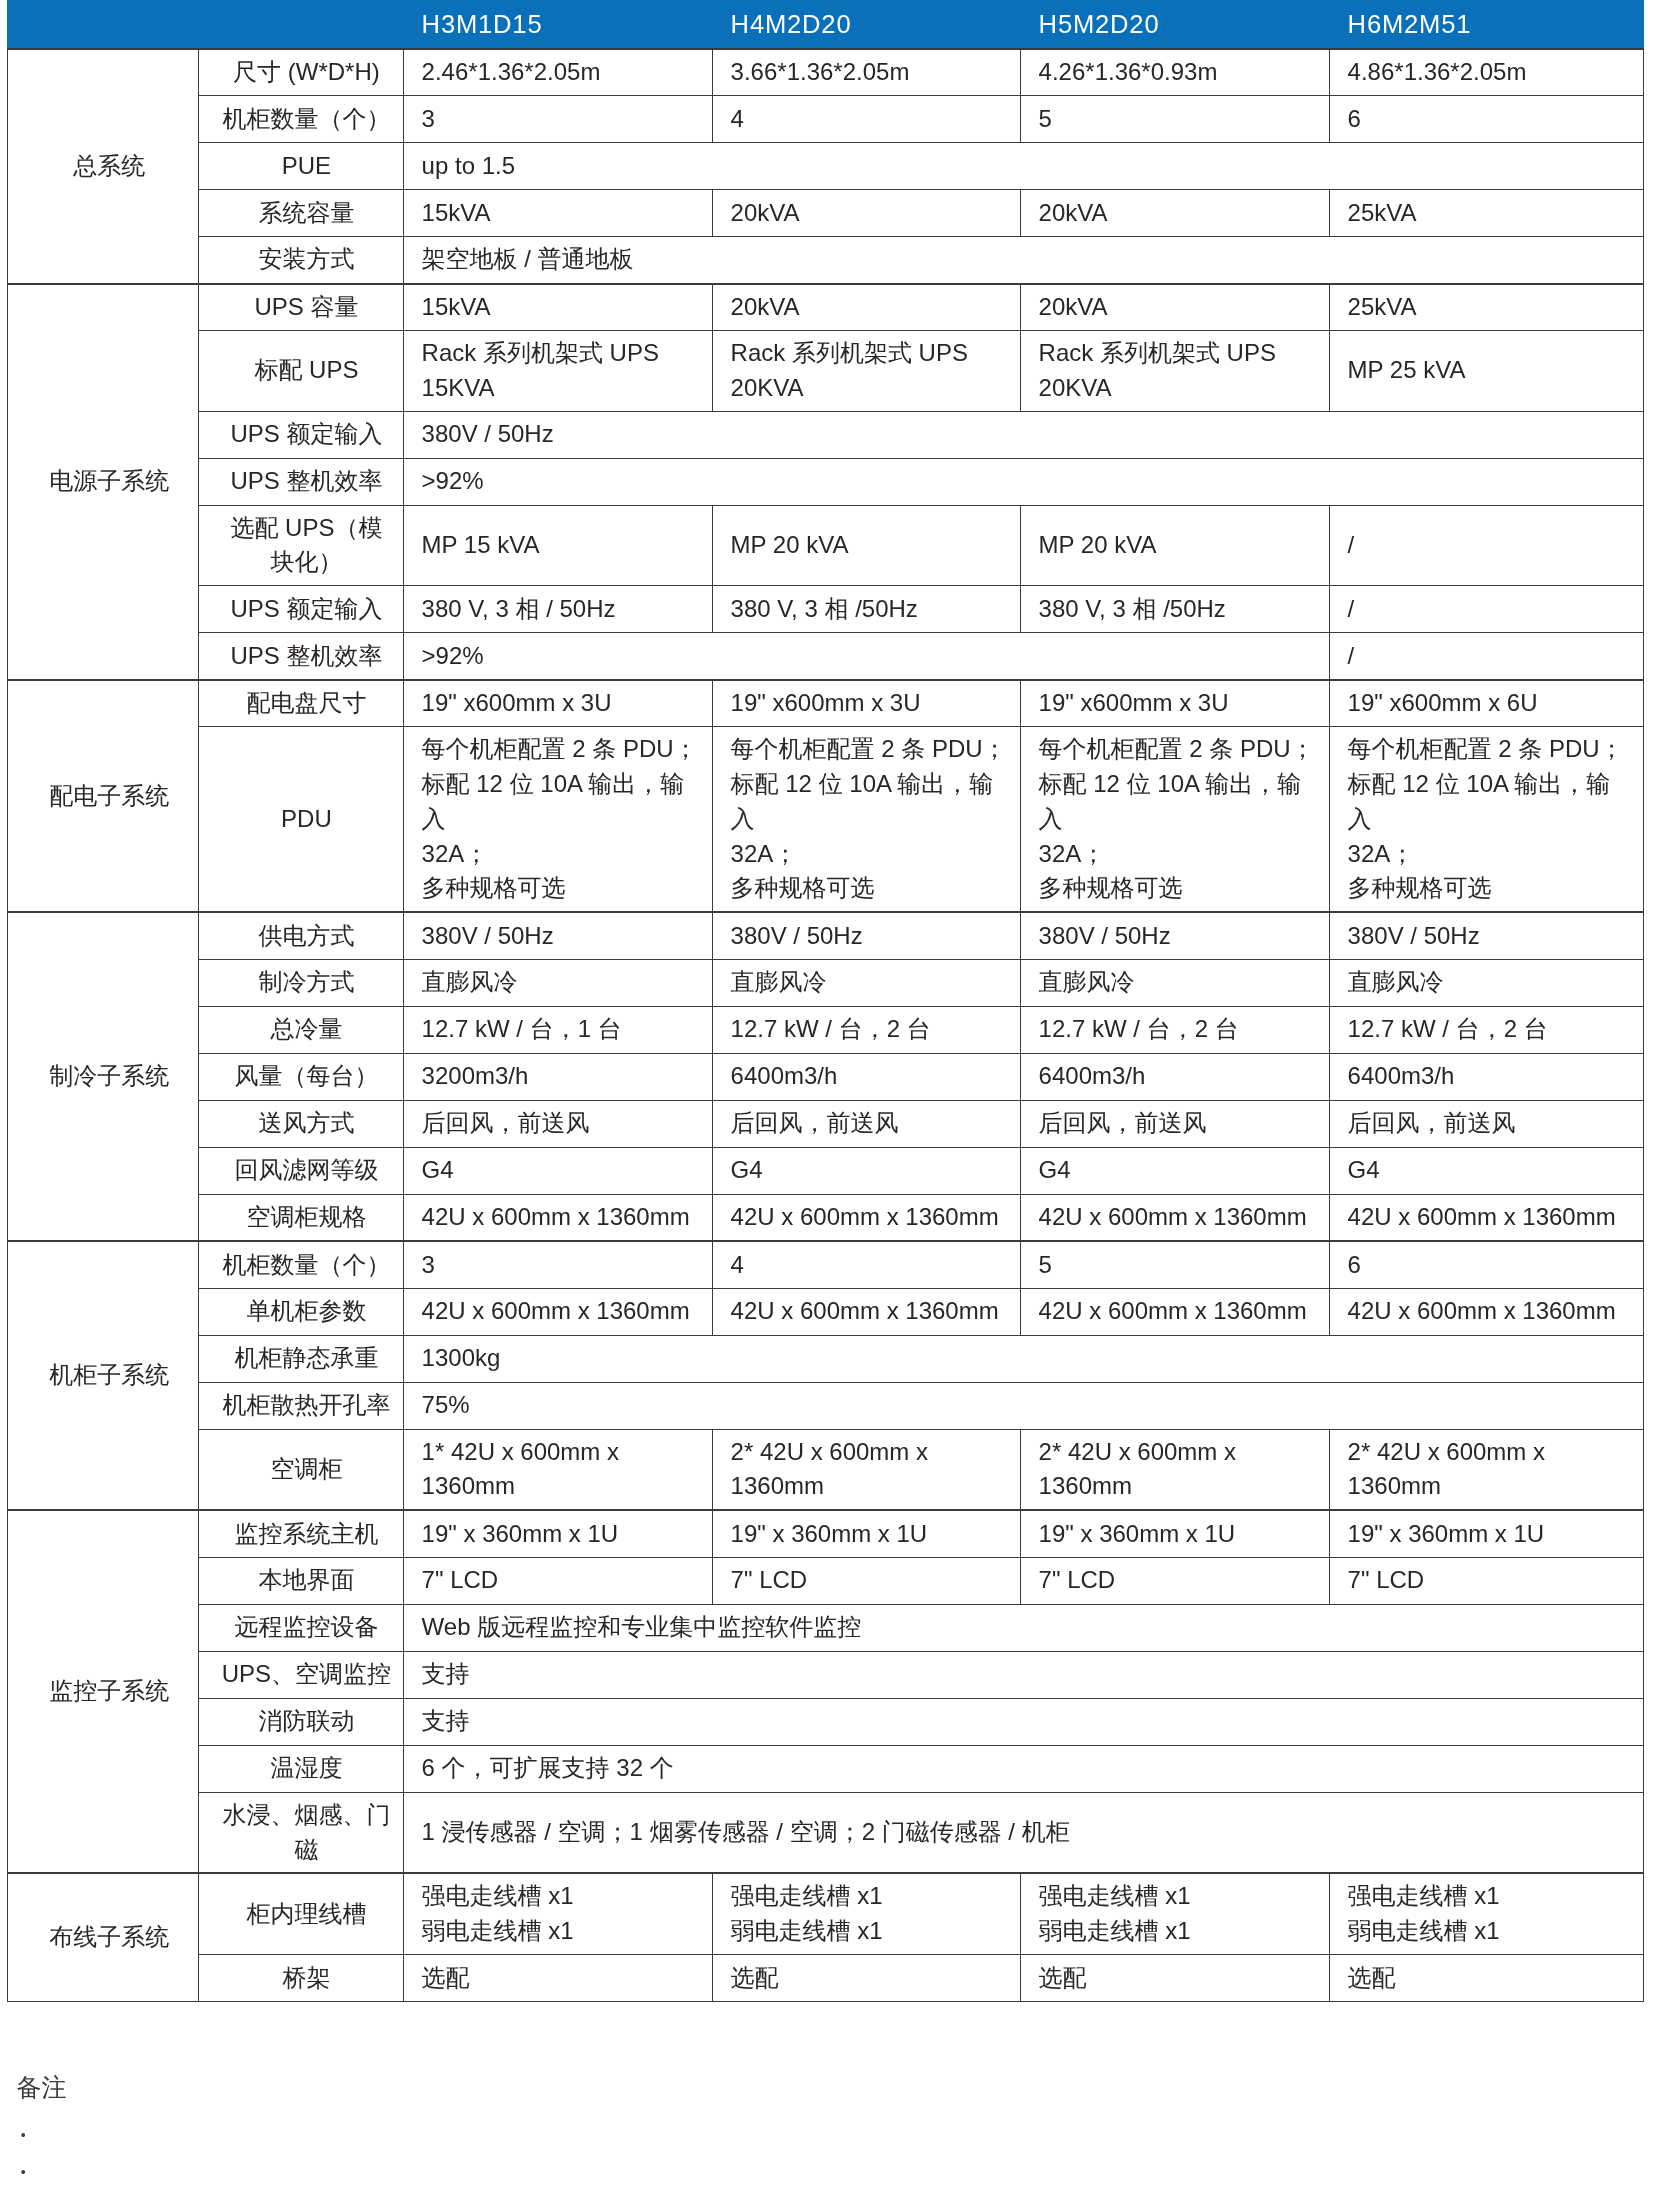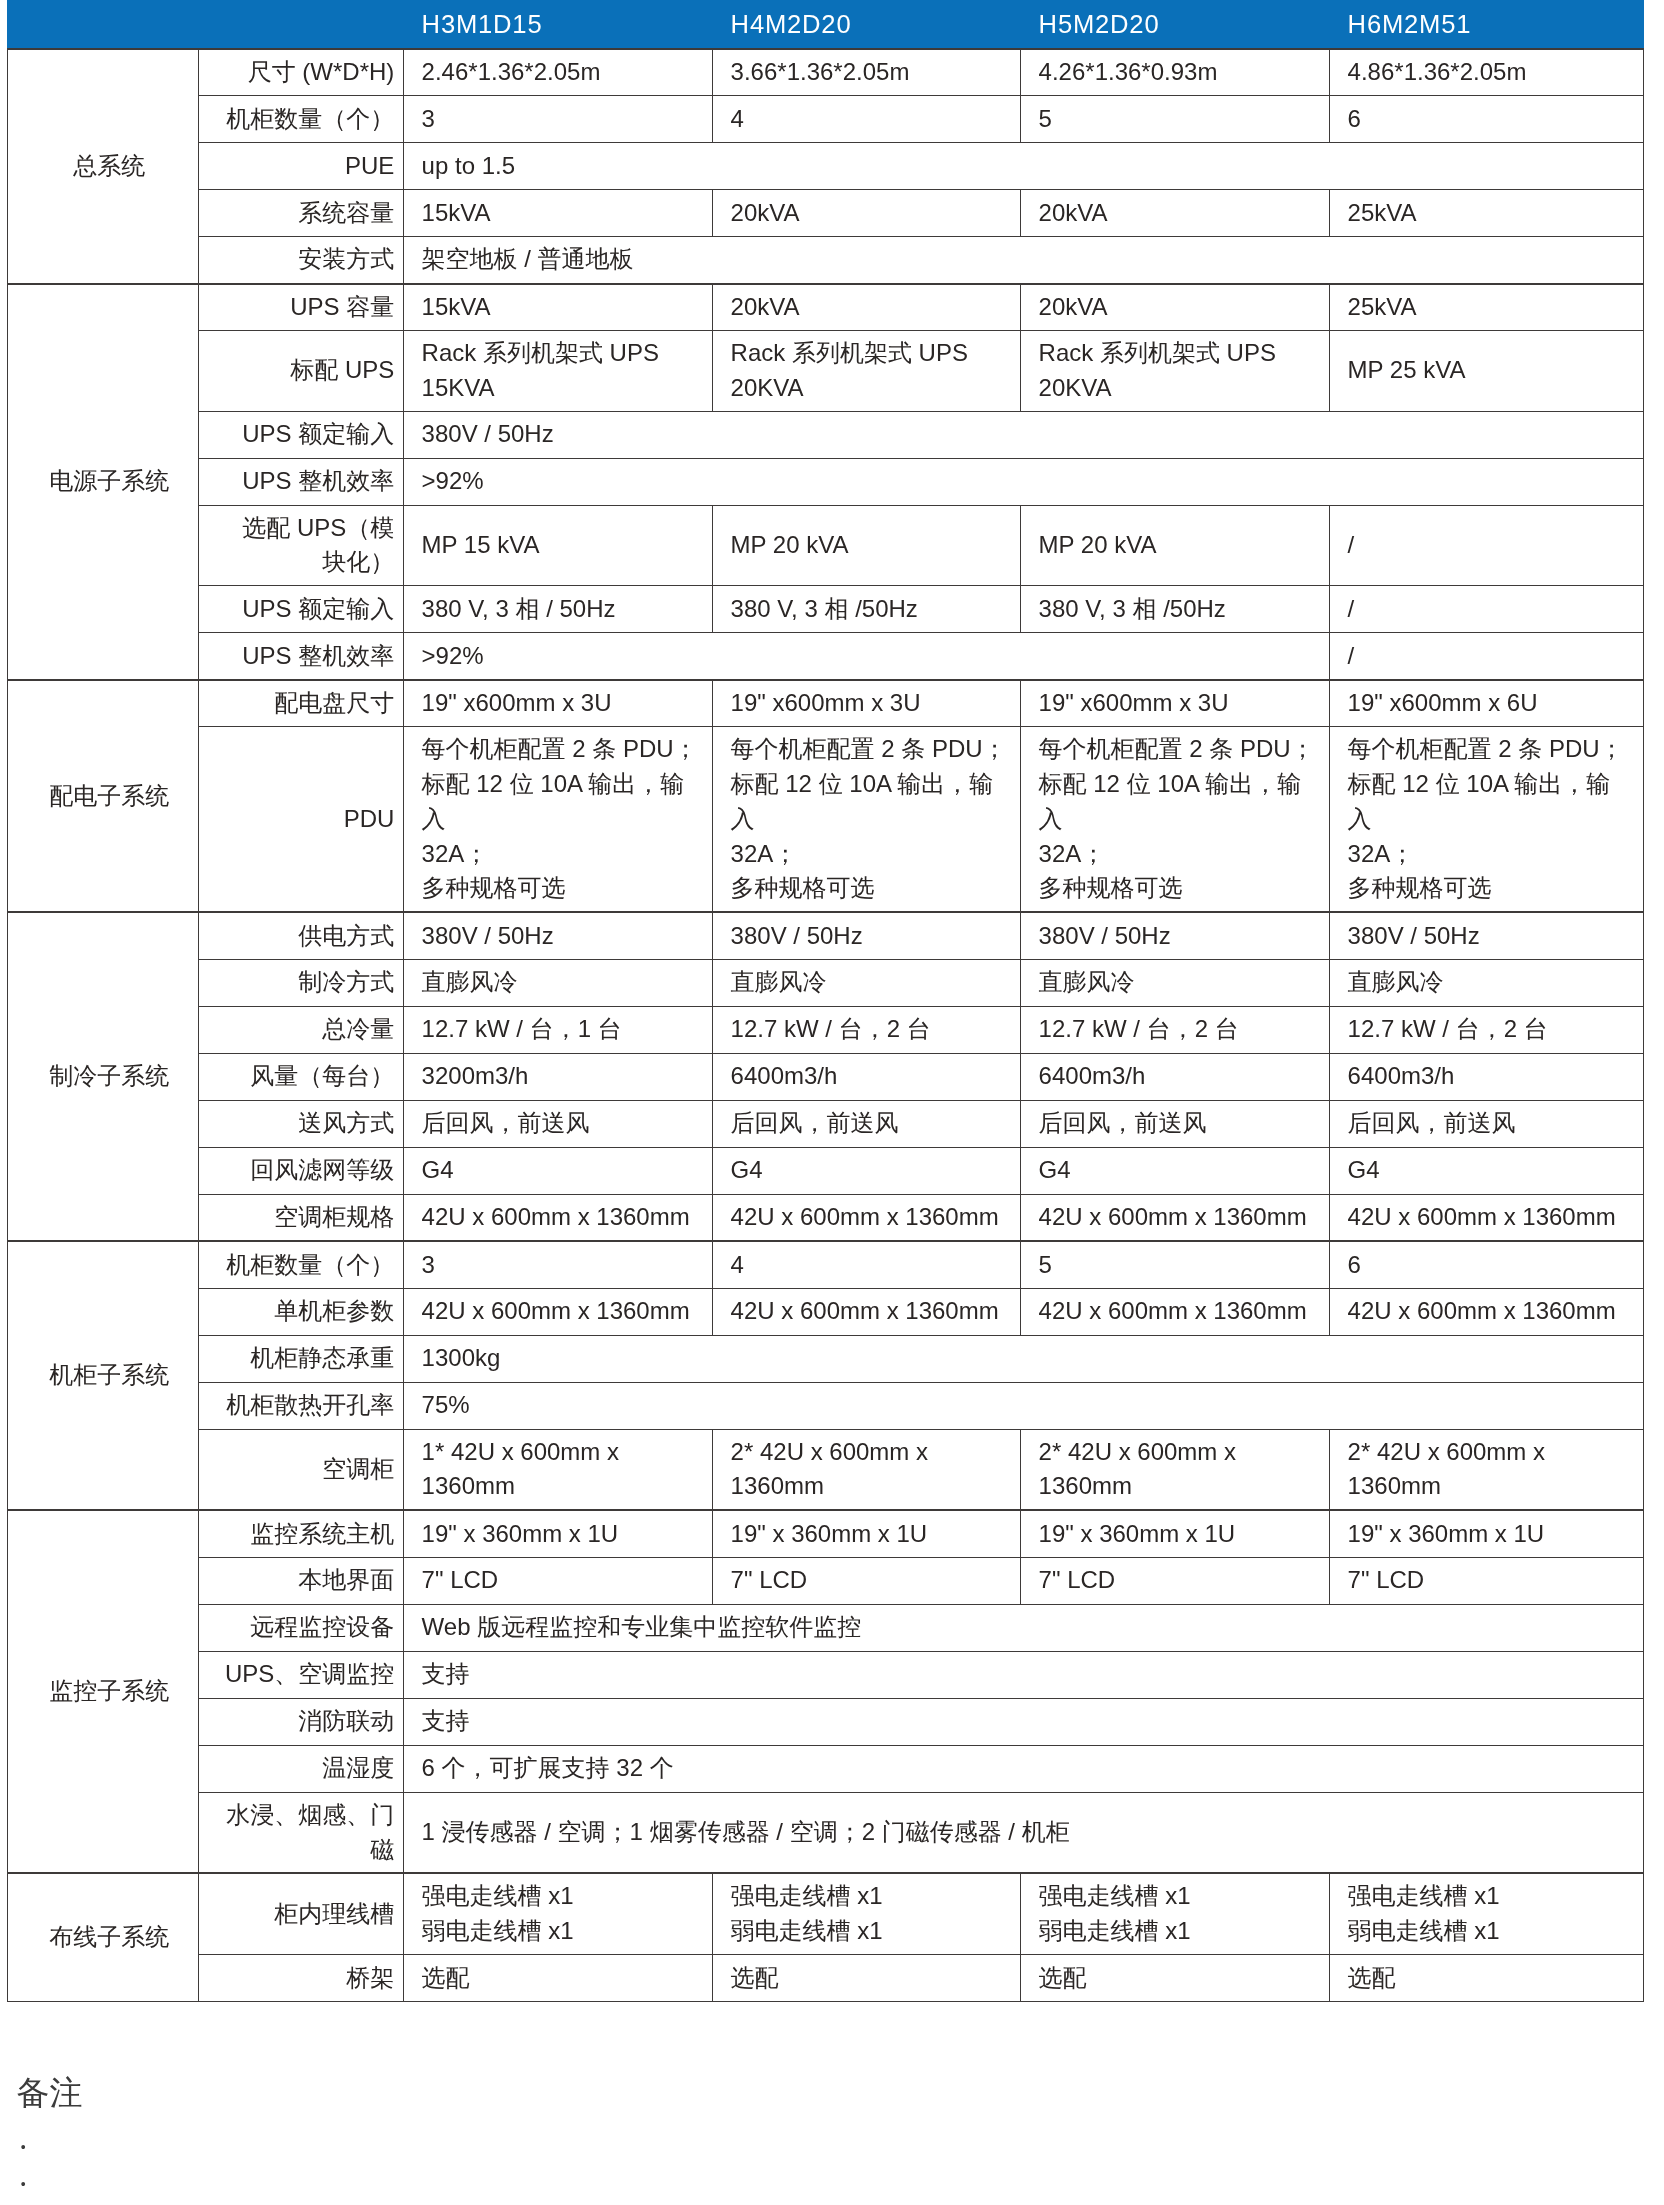--- a/index.html
+++ b/index.html
@@ -36,25 +36,25 @@
   tbody th,tbody td{
     color:var(--text);
     font-weight:400;
     font-size:24px;
     line-height:1.45;
     vertical-align:middle;
     background:#fff;
   }
   tbody tr{height:47px;}
   .group-cell{text-align:center;padding:0 8.3px 0 21.5px;}
-  .label-cell{text-align:right;padding:5px 8.3px 5px 20px;}
+  .label-cell{text-align:center;padding:5px 8.3px 5px 20px;}
   .data-cell{text-align:left;padding:5px 11.6px 5px 18px;white-space:pre-line;}
   tr.group-start > th, tr.group-start > td{border-top-width:2.5px;}
   .notes{margin:69px 0 0 10px;color:var(--notes-text);}
-  .notes-title{font-size:33px;margin:0 0 15px 0;}
+  .notes-title{font-size:25px;margin:0 0 15px 0;}
   .notes-list{list-style:none;margin:0;padding:0;}
   .note-item{display:flex;align-items:flex-start;margin:0 0 14px 0;font-size:25px;line-height:1.2;}
   .bullet{font-size:14px;line-height:1;margin:9px 13.2px 0 4.1px;flex:0 0 auto;}
 </style>
 </head>
 <body>
 
 <div class="sheet">
   <table class="spec">
     <colgroup>

